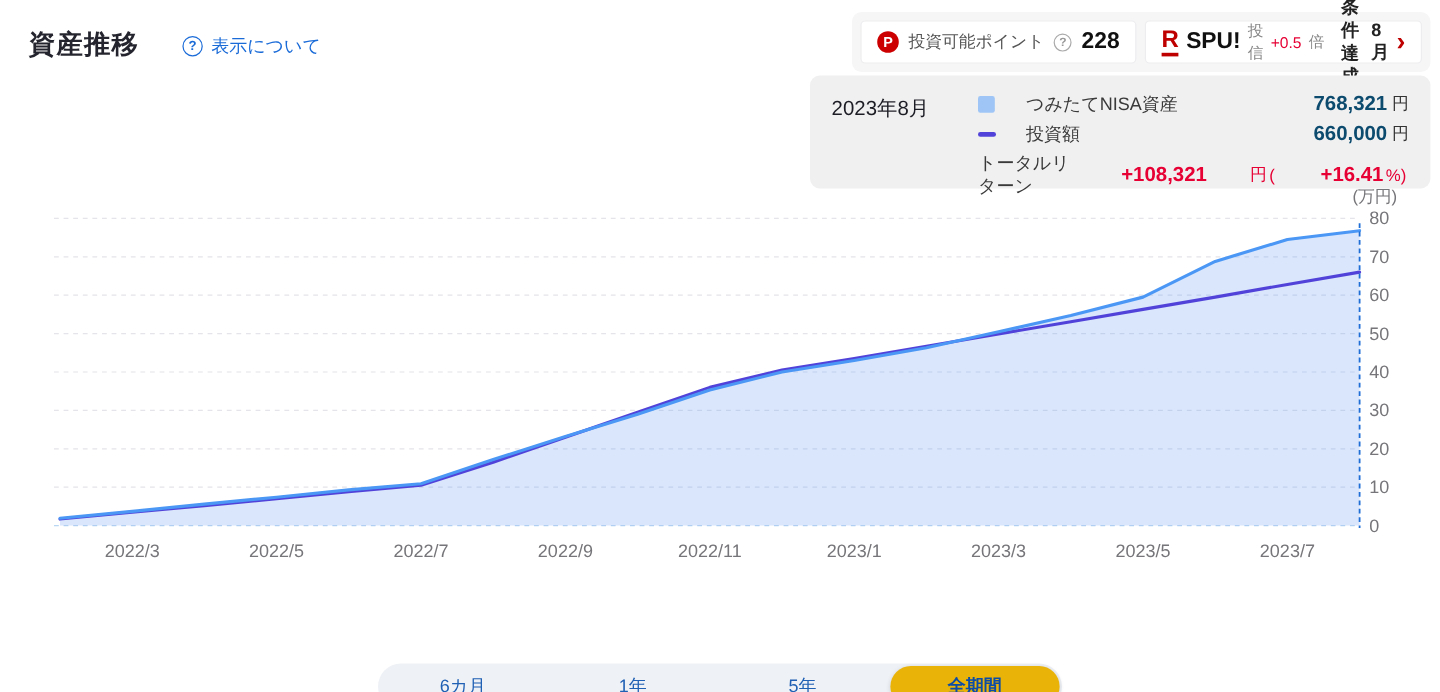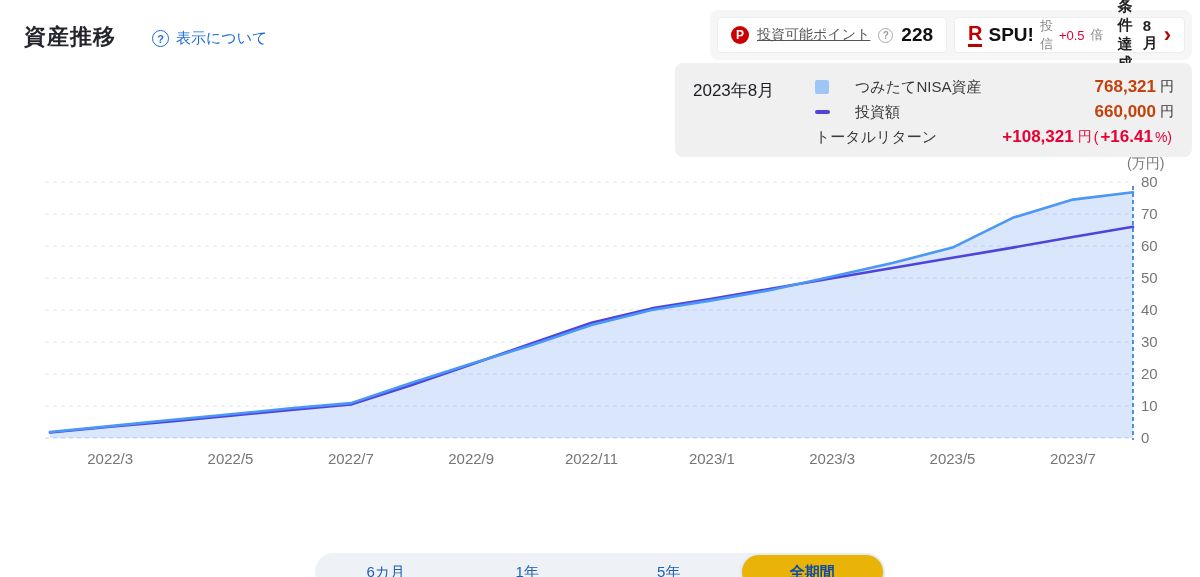--- a/index.html
+++ b/index.html
@@ -18,21 +18,21 @@
   
   .top-panel  { position:absolute; left:710px; top:10px; width:482px; height:50px;
                 background:#f6f6f7; border-radius:8px; display:flex; gap:7px; padding:7px; }
   .card       { background:#ffffff; border:1px solid #ededef; border-radius:4px;
                 display:flex; align-items:center; padding:0 13px; }
   .card.points{ gap:8px; }
   .card.spu   { flex:1; gap:6px; }
   .p-icon     { width:18px; height:18px; border-radius:50%; background:#cc0000; color:#fff;
                 font-size:12px; font-weight:bold; display:inline-flex; align-items:center;
                 justify-content:center; }
-  .pt-label   { font-size:14px; color:#555;text-decoration:underline; }
+  .pt-label   { font-size:14px; color:#555; }
   .q-icon.gray{ border-color:#aaa; color:#999; width:15px; height:15px; font-size:10px; }
   .pt-value   { font-size:19px; font-weight:bold; color:#111; }
   .r-logo     { color:#bf0000; font-size:20px; font-weight:bold; line-height:1;
                 border-bottom:3px solid #bf0000; padding-bottom:1px; }
   .spu-brand  { font-size:19px; font-weight:bold; color:#111; }
   .spu-gray   { font-size:13px; color:#888; }
   .spu-red    { font-size:13px; color:#e60033; }
   .spu-strong { font-size:15px; font-weight:bold; color:#222; }
   .chev-red   { margin-left:auto; color:#bf0000; font-size:22px; line-height:1; font-weight:bold; }
 
@@ -41,23 +41,23 @@
                 background:#f0f0f1; border-radius:8px; z-index:5; display:flex;
                 padding:14px 18px 12px 18px; }
   .tt-date    { width:122px; font-size:17px; font-weight:normal; color:#1c1c24; padding-top:2px; }
   .tt-rows    { flex:1; display:flex; flex-direction:column; gap:5px; }
   .tt-row     { display:flex; align-items:center; }
   .tt-marker  { width:16px; margin-right:8px; display:flex; align-items:center; }
   .mk-area    { width:14px; height:14px; background:#9ec5f6; border-radius:2px; }
   .mk-line    { width:15px; height:4px; background:#5143d9; border-radius:2px; }
   .tt-label   { flex:1; font-size:15px; color:#3a3a3a;margin-left:16px; }
   .tt-label.noindent { margin-left:0; }
-  .tt-val     { font-size:17px; font-weight:bold; color:#c2410c; }
+  .tt-val     { font-size:17px; font-weight:bold; color:#0c4a6e; }
   .tt-unit    { font-size:14px; color:#333; margin-left:4px; font-weight:normal; }
-  .tt-red     { color:#e60033; }
+  .tt-red     { color:#e60033;margin-left:36px; }
   .tt-red-sm  { color:#e60033; font-size:14px; margin:0 2px; }
 
   
   #chart-svg  { position:absolute; left:0; top:150px; z-index:1; }
 
   
   .period-bar { position:absolute; left:315px; top:553px; width:570px; height:38px;
                 background:#eef1f6; border-radius:19px; display:flex; z-index:2; }
   .period-opt { flex:1; display:flex; align-items:center; justify-content:center;
                 font-size:15px; color:#2060b4; cursor:pointer; }

